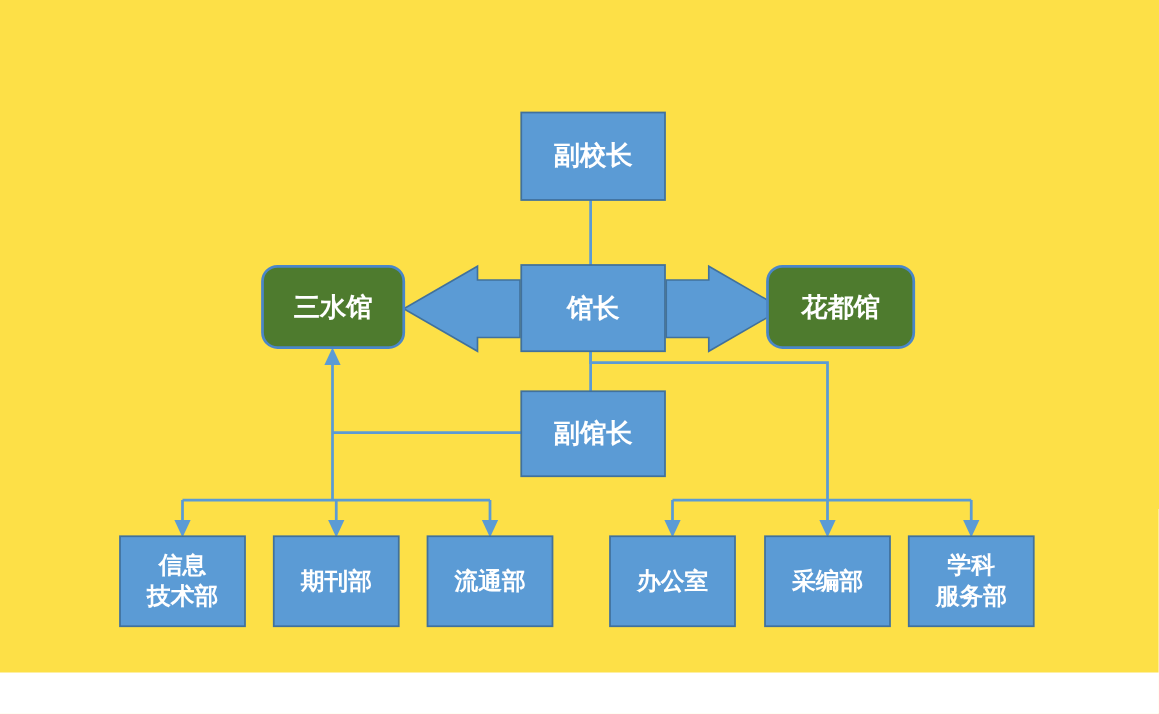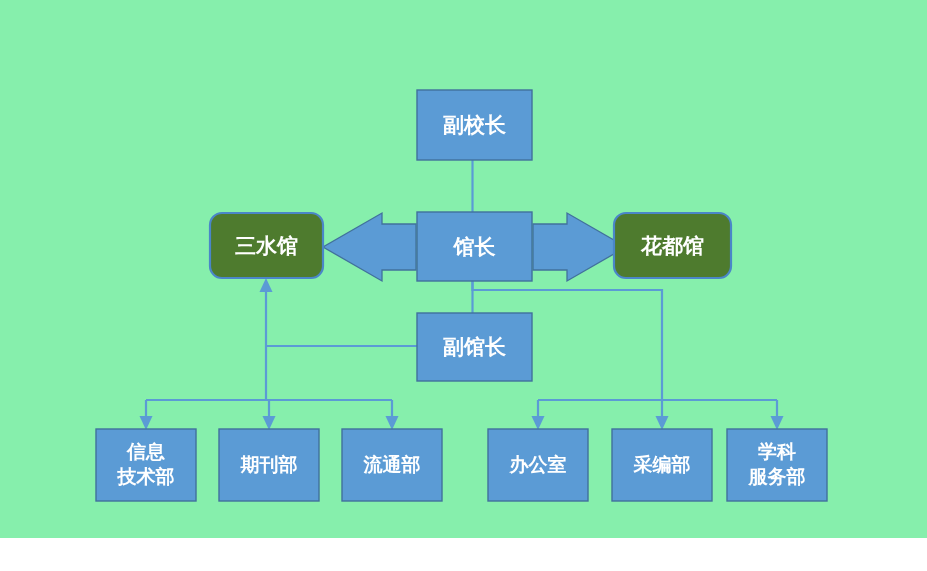--- a/index.html
+++ b/index.html
@@ -10,21 +10,21 @@
   body {
     width: 927px;
     height: 571px;
     font-family: "Liberation Sans", "DejaVu Sans", sans-serif;
     overflow: hidden;
   }
   #diagram-root {
     position: relative;
     width: 927px;
     height: 538px;
-    background: #86efac;
+    background: #fde047;
   }
   svg#org-chart {
     display: block;
     width: 927px;
     height: 571px;
   }
   .node-label {
     font-family: "Liberation Sans", "DejaVu Sans", sans-serif;
     font-weight: bold;
     fill: #ffffff;

